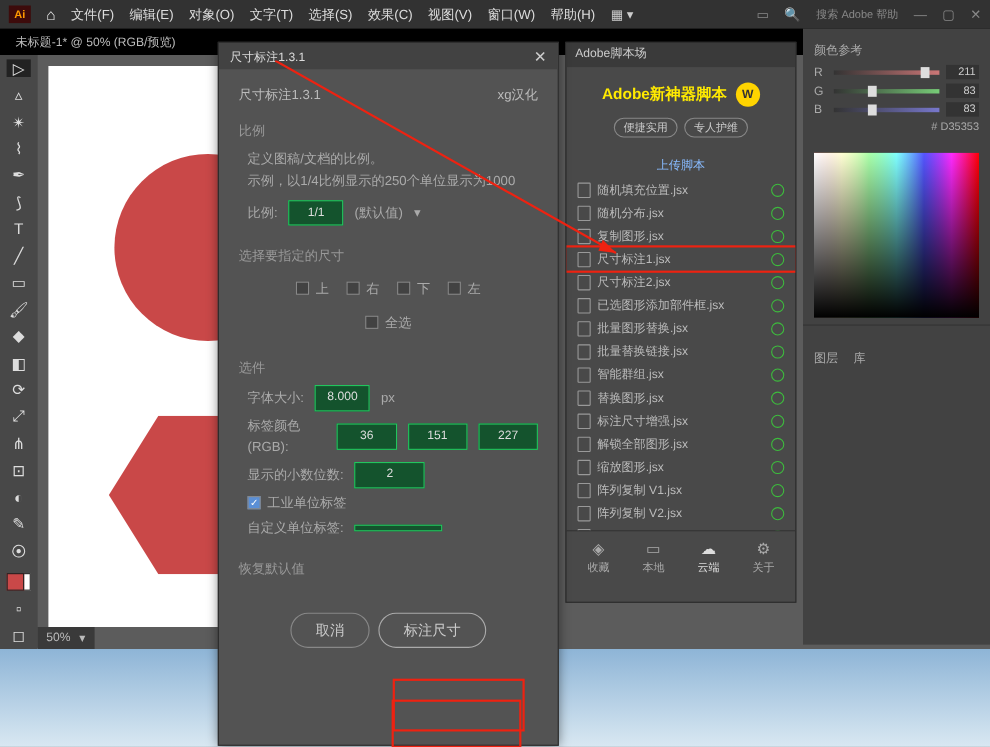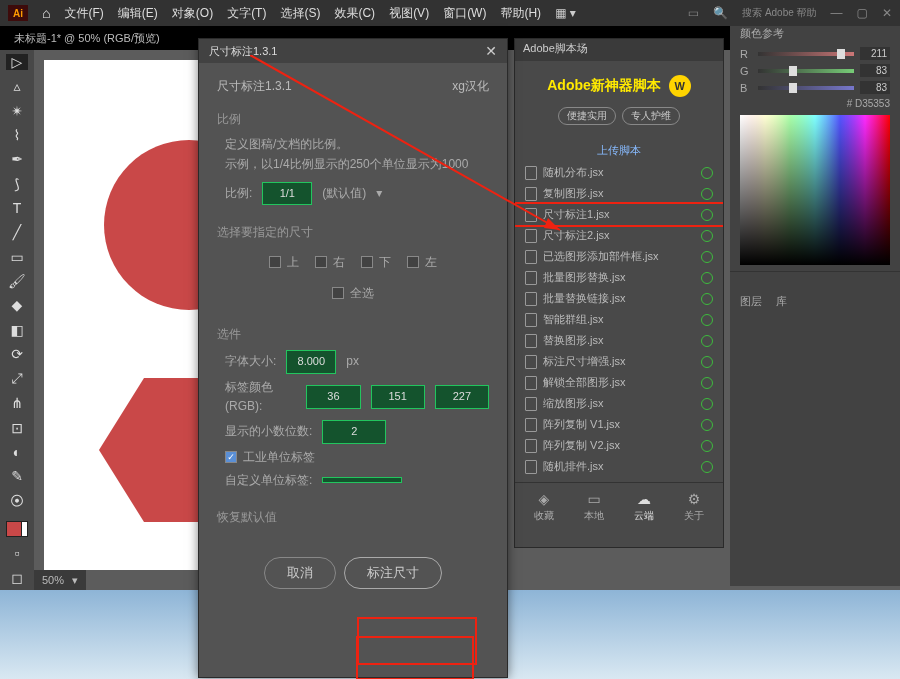--- a/index.html
+++ b/index.html
@@ -52,21 +52,21 @@
 .sp-list{height:320px;overflow:hidden}
 .sp-item{display:flex;align-items:center;padding:3px 10px;gap:6px;font-size:11px;color:#bbb;position:relative}
 .sp-item.hl{outline:2px solid #e21;z-index:2}
 .file-ico{width:12px;height:14px;border:1px solid #999;border-radius:1px;flex-shrink:0}
 .dl-ico{margin-left:auto;width:12px;height:12px;border:1px solid #3dbb3d;border-radius:50%;flex-shrink:0}
 .sp-foot{display:flex;justify-content:space-around;padding:8px 4px;border-top:1px solid #333}
 .sp-ft{display:flex;flex-direction:column;align-items:center;gap:2px;font-size:10px;color:#aaa}
 .sp-ft .ic{font-size:14px}
 
 .right-panels{position:absolute;top:26px;right:0;width:170px;height:560px;background:#424242}
-.rp-sect{padding:0 10px}
+.rp-sect{padding:12px 10px}
 .rp-title{font-size:11px;color:#aaa;margin-bottom:6px}
 .slider-row{display:flex;align-items:center;gap:6px;margin:4px 0}
 .slider-lbl{width:12px;color:#aaa}
 .slider-track{flex:1;height:4px;background:linear-gradient(to right,#333,#c77);position:relative}
 .slider-track.g{background:linear-gradient(to right,#333,#7c7)}
 .slider-track.b{background:linear-gradient(to right,#333,#77c)}
 .slider-thumb{position:absolute;top:-3px;width:8px;height:10px;background:#ddd}
 .slider-val{width:30px;text-align:right;background:#333;padding:1px 3px;font-size:10px}
 .hex-val{text-align:right;font-size:10px;color:#aaa;margin-top:4px}
 .color-picker{width:150px;height:150px;margin:6px auto;background:linear-gradient(to top,#000,transparent),linear-gradient(to right,#fff,transparent),linear-gradient(to right,red,yellow,lime,cyan,blue,magenta,red)}
@@ -240,20 +240,25 @@
     </div>
     <div class="sp-tags">
       <span class="tag">便捷实用</span>
       <span class="tag">专人护维</span>
     </div>
   </div>
   <div class="sp-upload">上传脚本</div>
   <div class="sp-list" id="sp-list">
       <div class="sp-item">
         <span class="file-ico"></span>
+        <span>随机填充位置.jsx</span>
+        <span class="dl-ico"></span>
+      </div>
+      <div class="sp-item">
+        <span class="file-ico"></span>
         <span>随机分布.jsx</span>
         <span class="dl-ico"></span>
       </div>
       <div class="sp-item">
         <span class="file-ico"></span>
         <span>复制图形.jsx</span>
         <span class="dl-ico"></span>
       </div>
       <div class="sp-item hl">
         <span class="file-ico"></span>

